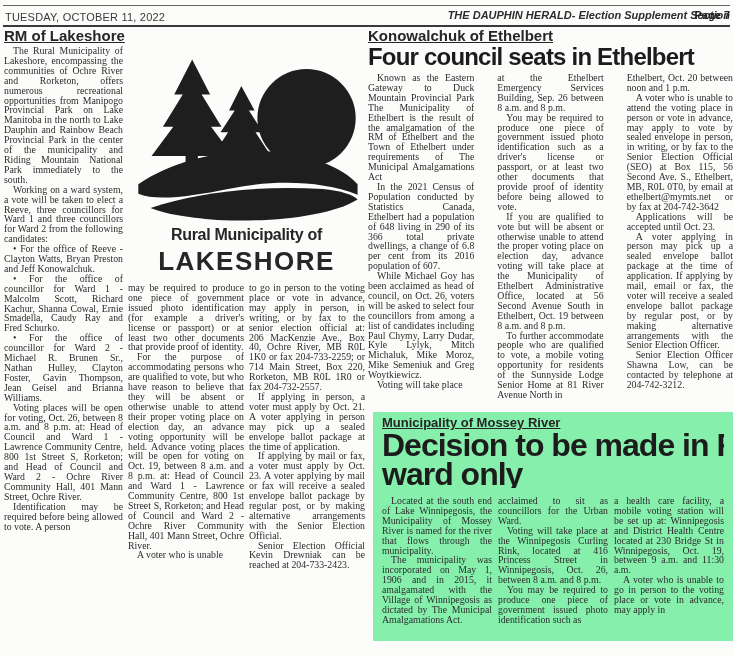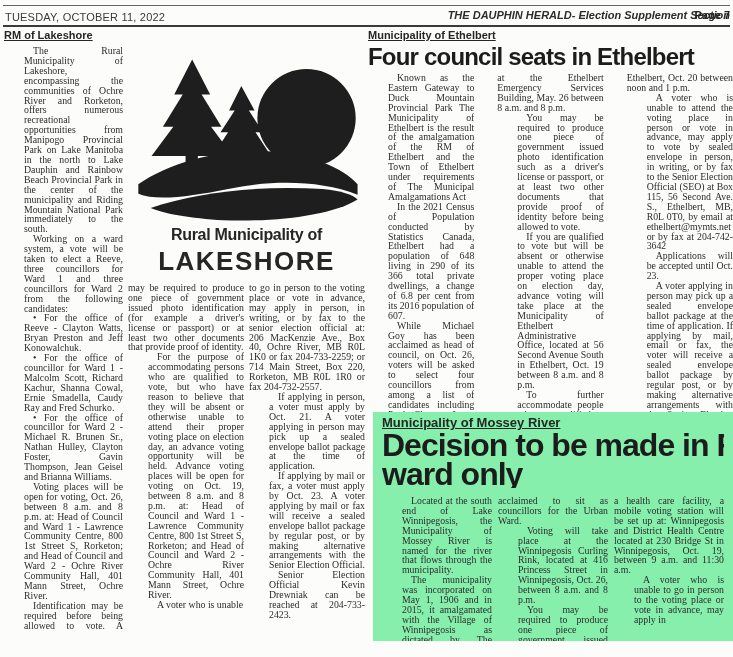--- a/index.html
+++ b/index.html
@@ -8,30 +8,30 @@
   
   .rule-top{position:absolute;left:3px;right:3px;top:5px;border-top:1px solid #666;}
   .header-row{position:absolute;left:3px;right:3px;top:9px;height:14px;
               font-family:"Liberation Sans",sans-serif;font-size:11px;}
   .header-date{position:absolute;left:2px;top:2px;letter-spacing:.2px;color:#3a3a3a;}
   .header-center{position:absolute;left:0;right:0;top:0;text-align:right;
                  font-weight:bold;font-style:italic;color:#2c2c2c;}
   .header-page{position:absolute;right:0;top:0;font-weight:bold;color:#222;}
   .rule-bottom{position:absolute;left:3px;right:3px;top:25px;border-top:2.5px solid #3a3a3a;}
   
-  .kicker{font-family:"Liberation Sans",sans-serif;font-weight:bold;font-size:11px;
+  .kicker{font-family:"Liberation Sans",sans-serif;font-weight:bold;font-size:15px;
           line-height:13px;text-decoration:underline;color:#262626;}
   .headline{font-family:"Liberation Sans",sans-serif;font-weight:bold;font-size:24px;
             letter-spacing:-0.8px;line-height:25px;white-space:nowrap;overflow:hidden;
             color:#1c1c1c;margin-top:2px;}
   .article-lakeshore{position:absolute;left:4px;top:29px;width:361px;}
   .article-ethelbert{position:absolute;left:368px;top:29px;width:365px;}
   .bodytext{text-align:justify;font-size:9.8px;line-height:9.9px;color:#2b2b2b;overflow:hidden;}
   p.para{margin:0;}
-  p.para.indent{text-indent:9px;margin-left:20px;}
+  p.para.indent{text-indent:9px;}
   
   .lak-body{display:flex;gap:5px;margin-top:4px;}
   .lak-col1{width:119px;height:586px;}
   .lak-right{width:237px;display:flex;flex-direction:column;}
   .logo-block{text-align:center;}
   .logo-svg{display:block;margin:6px auto 0 auto;}
   .logo-caption1{font-family:"Liberation Sans",sans-serif;font-weight:bold;font-size:16px;
                  line-height:21px;letter-spacing:-0.3px;color:#262626;}
   .logo-caption2{font-family:"Liberation Sans",sans-serif;font-weight:bold;font-size:26px;
                  line-height:32px;letter-spacing:1.5px;color:#262626;}
@@ -101,31 +101,31 @@
               <p class="para indent">If applying in person, a voter must apply by Oct. 21. A voter applying in person may pick up a sealed envelope ballot package at the time of application.</p>
               <p class="para indent">If applying by mail or fax, a voter must apply by Oct. 23. A voter applying by mail or fax will receive a sealed envelope ballot package by regular post, or by making alternative arrangements with the Senior Election Official.</p>
               <p class="para indent">Senior Election Official Kevin Drewniak can be reached at 204-733-2423.</p>
             </div>
         </div>
       </div>
     </div>
   </div>
 
   <div class="article-ethelbert">
-    <div class="kicker">Municipality of Ethelbert</div>
+    <div class="kicker">Konowalchuk of Ethelbert</div>
     <div class="headline">Four council seats in Ethelbert</div>
     <div class="eth-body">
       <div class="ecol bodytext">
           <p class="para indent">Known as the Eastern Gateway to Duck Mountain Provincial Park The Municipality of Ethelbert is the result of the amalgamation of the RM of Ethelbert and the Town of Ethelbert under requirements of The Municipal Amalgamations Act</p>
           <p class="para indent">In the 2021 Census of Population conducted by Statistics Canada, Ethelbert had a population of 648 living in 290 of its 366 total private dwellings, a change of 6.8 per cent from its 2016 population of 607.</p>
           <p class="para indent">While Michael Goy has been acclaimed as head of council, on Oct. 26, voters will be asked to select four councillors from among a list of candidates including Paul Chymy, Larry Dudar, Kyle Lylyk, Mitch Michaluk, Mike Moroz, Mike Semeniuk and Greg Woytkiewicz.</p>
           <p class="para indent">Voting will take place</p>
         </div>
       <div class="ecol bodytext">
-          <p class="para">at the Ethelbert Emergency Services Building, May. 26 between 8 a.m. and 8 p.m.</p>
+          <p class="para">at the Ethelbert Emergency Services Building, Sep. 26 between 8 a.m. and 8 p.m.</p>
           <p class="para indent">You may be required to produce one piece of government issued photo identification such as a driver's license or passport, or at least two other documents that provide proof of identity before being allowed to vote.</p>
           <p class="para indent">If you are qualified to vote but will be absent or otherwise unable to attend the proper voting place on election day, advance voting will take place at the Municipality of Ethelbert Administrative Office, located at 56 Second Avenue South in Ethelbert, Oct. 19 between 8 a.m. and 8 p.m.</p>
           <p class="para indent">To further accommodate people who are qualified to vote, a mobile voting opportunity for residents of the Sunnyside Lodge Senior Home at 81 River Avenue North in</p>
         </div>
       <div class="ecol bodytext">
           <p class="para">Ethelbert, Oct. 20 between noon and 1 p.m.</p>
           <p class="para indent">A voter who is unable to attend the voting place in person or vote in advance, may apply to vote by sealed envelope in person, in writing, or by fax to the Senior Election Official (SEO) at Box 115, 56 Second Ave. S., Ethelbert, MB, R0L 0T0, by email at ethelbert@mymts.net or by fax at 204-742-3642</p>
           <p class="para indent">Applications will be accepted until Oct. 23.</p>
           <p class="para indent">A voter applying in person may pick up a sealed envelope ballot package at the time of application.  If applying by mail, email or fax, the voter will receive a sealed envelope ballot package by regular post, or by making alternative arrangements with the Senior Election Officer.</p>
           <p class="para indent">Senior Election Officer Shawna Low, can be contacted by telephone at 204-742-3212.</p>

